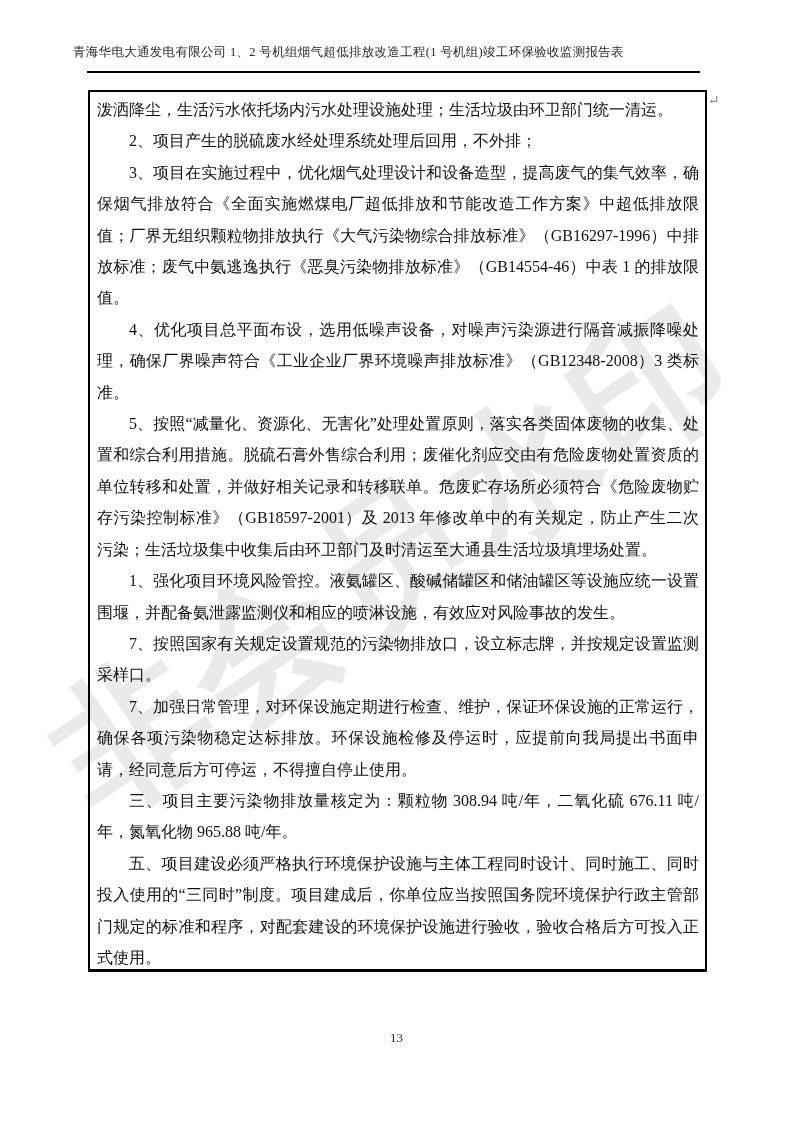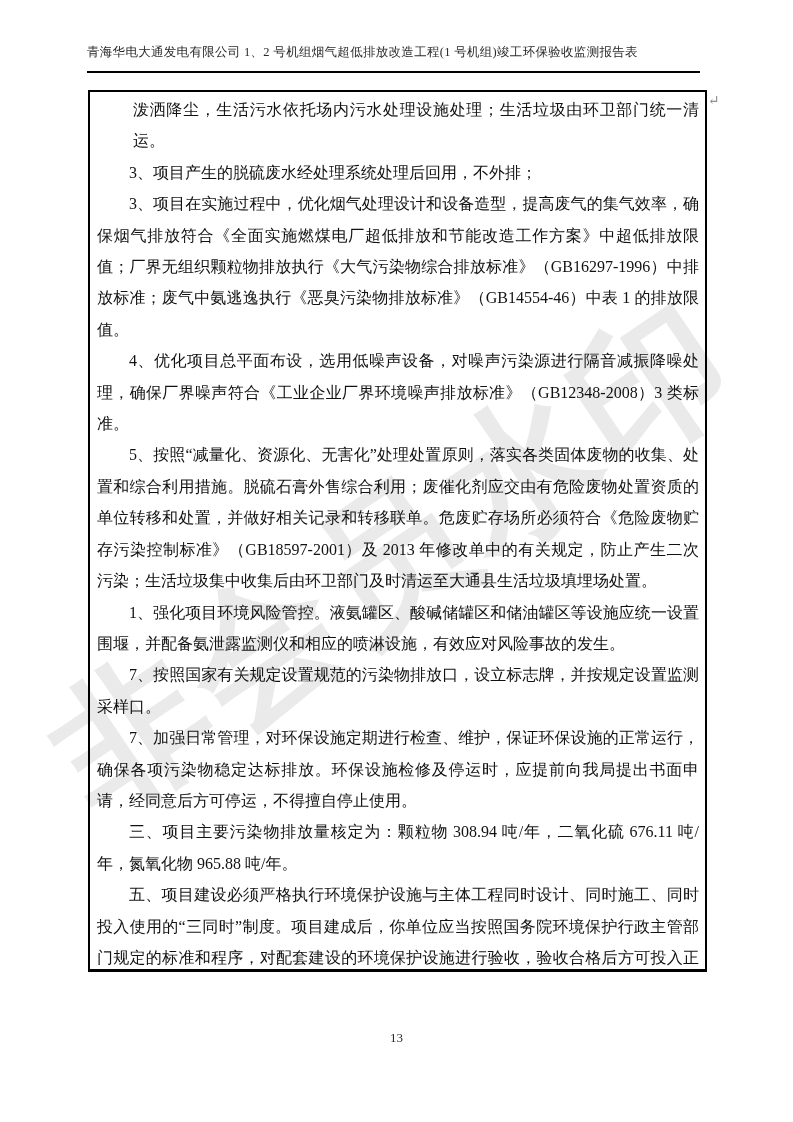--- a/index.html
+++ b/index.html
@@ -7,21 +7,21 @@
     width: 793px; height: 1122px;
     background: #ffffff;
     position: relative;
     font-family: "Liberation Serif", "DejaVu Serif", serif;
     overflow: hidden;
   }
   .page { position: absolute; inset: 0; }
 
   .header-title {
     position: absolute;
-    left: 87px; top: 44px; width: 625px;
+    left: 73px; top: 44px; width: 625px;
     font-size: 12.5px; color: #2a2a2a;
     letter-spacing: 0.3px;
     white-space: nowrap; overflow: hidden;
   }
   .header-rule {
     position: absolute;
     left: 87px; top: 71px; width: 613px;
     border-top: 2px solid #000;
   }
 
@@ -39,21 +39,21 @@
   .content-box p {
     margin: 0;
     font-size: 16px;
     line-height: 31.4px;
     color: #111;
     text-align: justify;
     text-justify: inter-ideograph;
     text-indent: 2em;
     word-break: break-all;
   }
-  .content-box p.flush { text-indent: 0; margin-left: 36px; }
+  .content-box p.flush { text-indent: 0; }
 
   .watermark {
     position: absolute;
     left: 395px; top: 560px;
     transform: translate(-50%, -50%) rotate(-34deg);
     font-size: 150px;
     font-weight: bold;
     color: rgba(185, 185, 185, 0.30);
     white-space: nowrap;
     letter-spacing: 6px;
@@ -83,21 +83,21 @@
 
   <div class="watermark">非会员水印</div>
 
   <div class="header-title">青海华电大通发电有限公司 1、2 号机组烟气超低排放改造工程(1 号机组)竣工环保验收监测报告表</div>
   <div class="header-rule"></div>
 
   <span class="paragraph-mark">↵</span>
 
   <div class="content-box">
     <p class="flush">泼洒降尘，生活污水依托场内污水处理设施处理；生活垃圾由环卫部门统一清运。</p>
-    <p>3、项目产生的脱硫废水经处理系统处理后回用，不外排；</p>
+    <p>2、项目产生的脱硫废水经处理系统处理后回用，不外排；</p>
     <p>3、项目在实施过程中，优化烟气处理设计和设备造型，提高废气的集气效率，确保烟气排放符合《全面实施燃煤电厂超低排放和节能改造工作方案》中超低排放限值；厂界无组织颗粒物排放执行《大气污染物综合排放标准》（GB16297-1996）中排放标准；废气中氨逃逸执行《恶臭污染物排放标准》（GB14554-46）中表 1 的排放限值。</p>
     <p>4、优化项目总平面布设，选用低噪声设备，对噪声污染源进行隔音减振降噪处理，确保厂界噪声符合《工业企业厂界环境噪声排放标准》（GB12348-2008）3 类标准。</p>
     <p>5、按照“减量化、资源化、无害化”处理处置原则，落实各类固体废物的收集、处置和综合利用措施。脱硫石膏外售综合利用；废催化剂应交由有危险废物处置资质的单位转移和处置，并做好相关记录和转移联单。危废贮存场所必须符合《危险废物贮存污染控制标准》（GB18597-2001）及 2013 年修改单中的有关规定，防止产生二次污染；生活垃圾集中收集后由环卫部门及时清运至大通县生活垃圾填埋场处置。</p>
     <p>1、强化项目环境风险管控。液氨罐区、酸碱储罐区和储油罐区等设施应统一设置围堰，并配备氨泄露监测仪和相应的喷淋设施，有效应对风险事故的发生。</p>
     <p>7、按照国家有关规定设置规范的污染物排放口，设立标志牌，并按规定设置监测采样口。</p>
     <p>7、加强日常管理，对环保设施定期进行检查、维护，保证环保设施的正常运行，确保各项污染物稳定达标排放。环保设施检修及停运时，应提前向我局提出书面申请，经同意后方可停运，不得擅自停止使用。</p>
     <p>三、项目主要污染物排放量核定为：颗粒物 308.94 吨/年，二氧化硫 676.11 吨/年，氮氧化物 965.88 吨/年。</p>
     <p>五、项目建设必须严格执行环境保护设施与主体工程同时设计、同时施工、同时投入使用的“三同时”制度。项目建成后，你单位应当按照国务院环境保护行政主管部门规定的标准和程序，对配套建设的环境保护设施进行验收，验收合格后方可投入正式使用。</p>
 
   </div>

